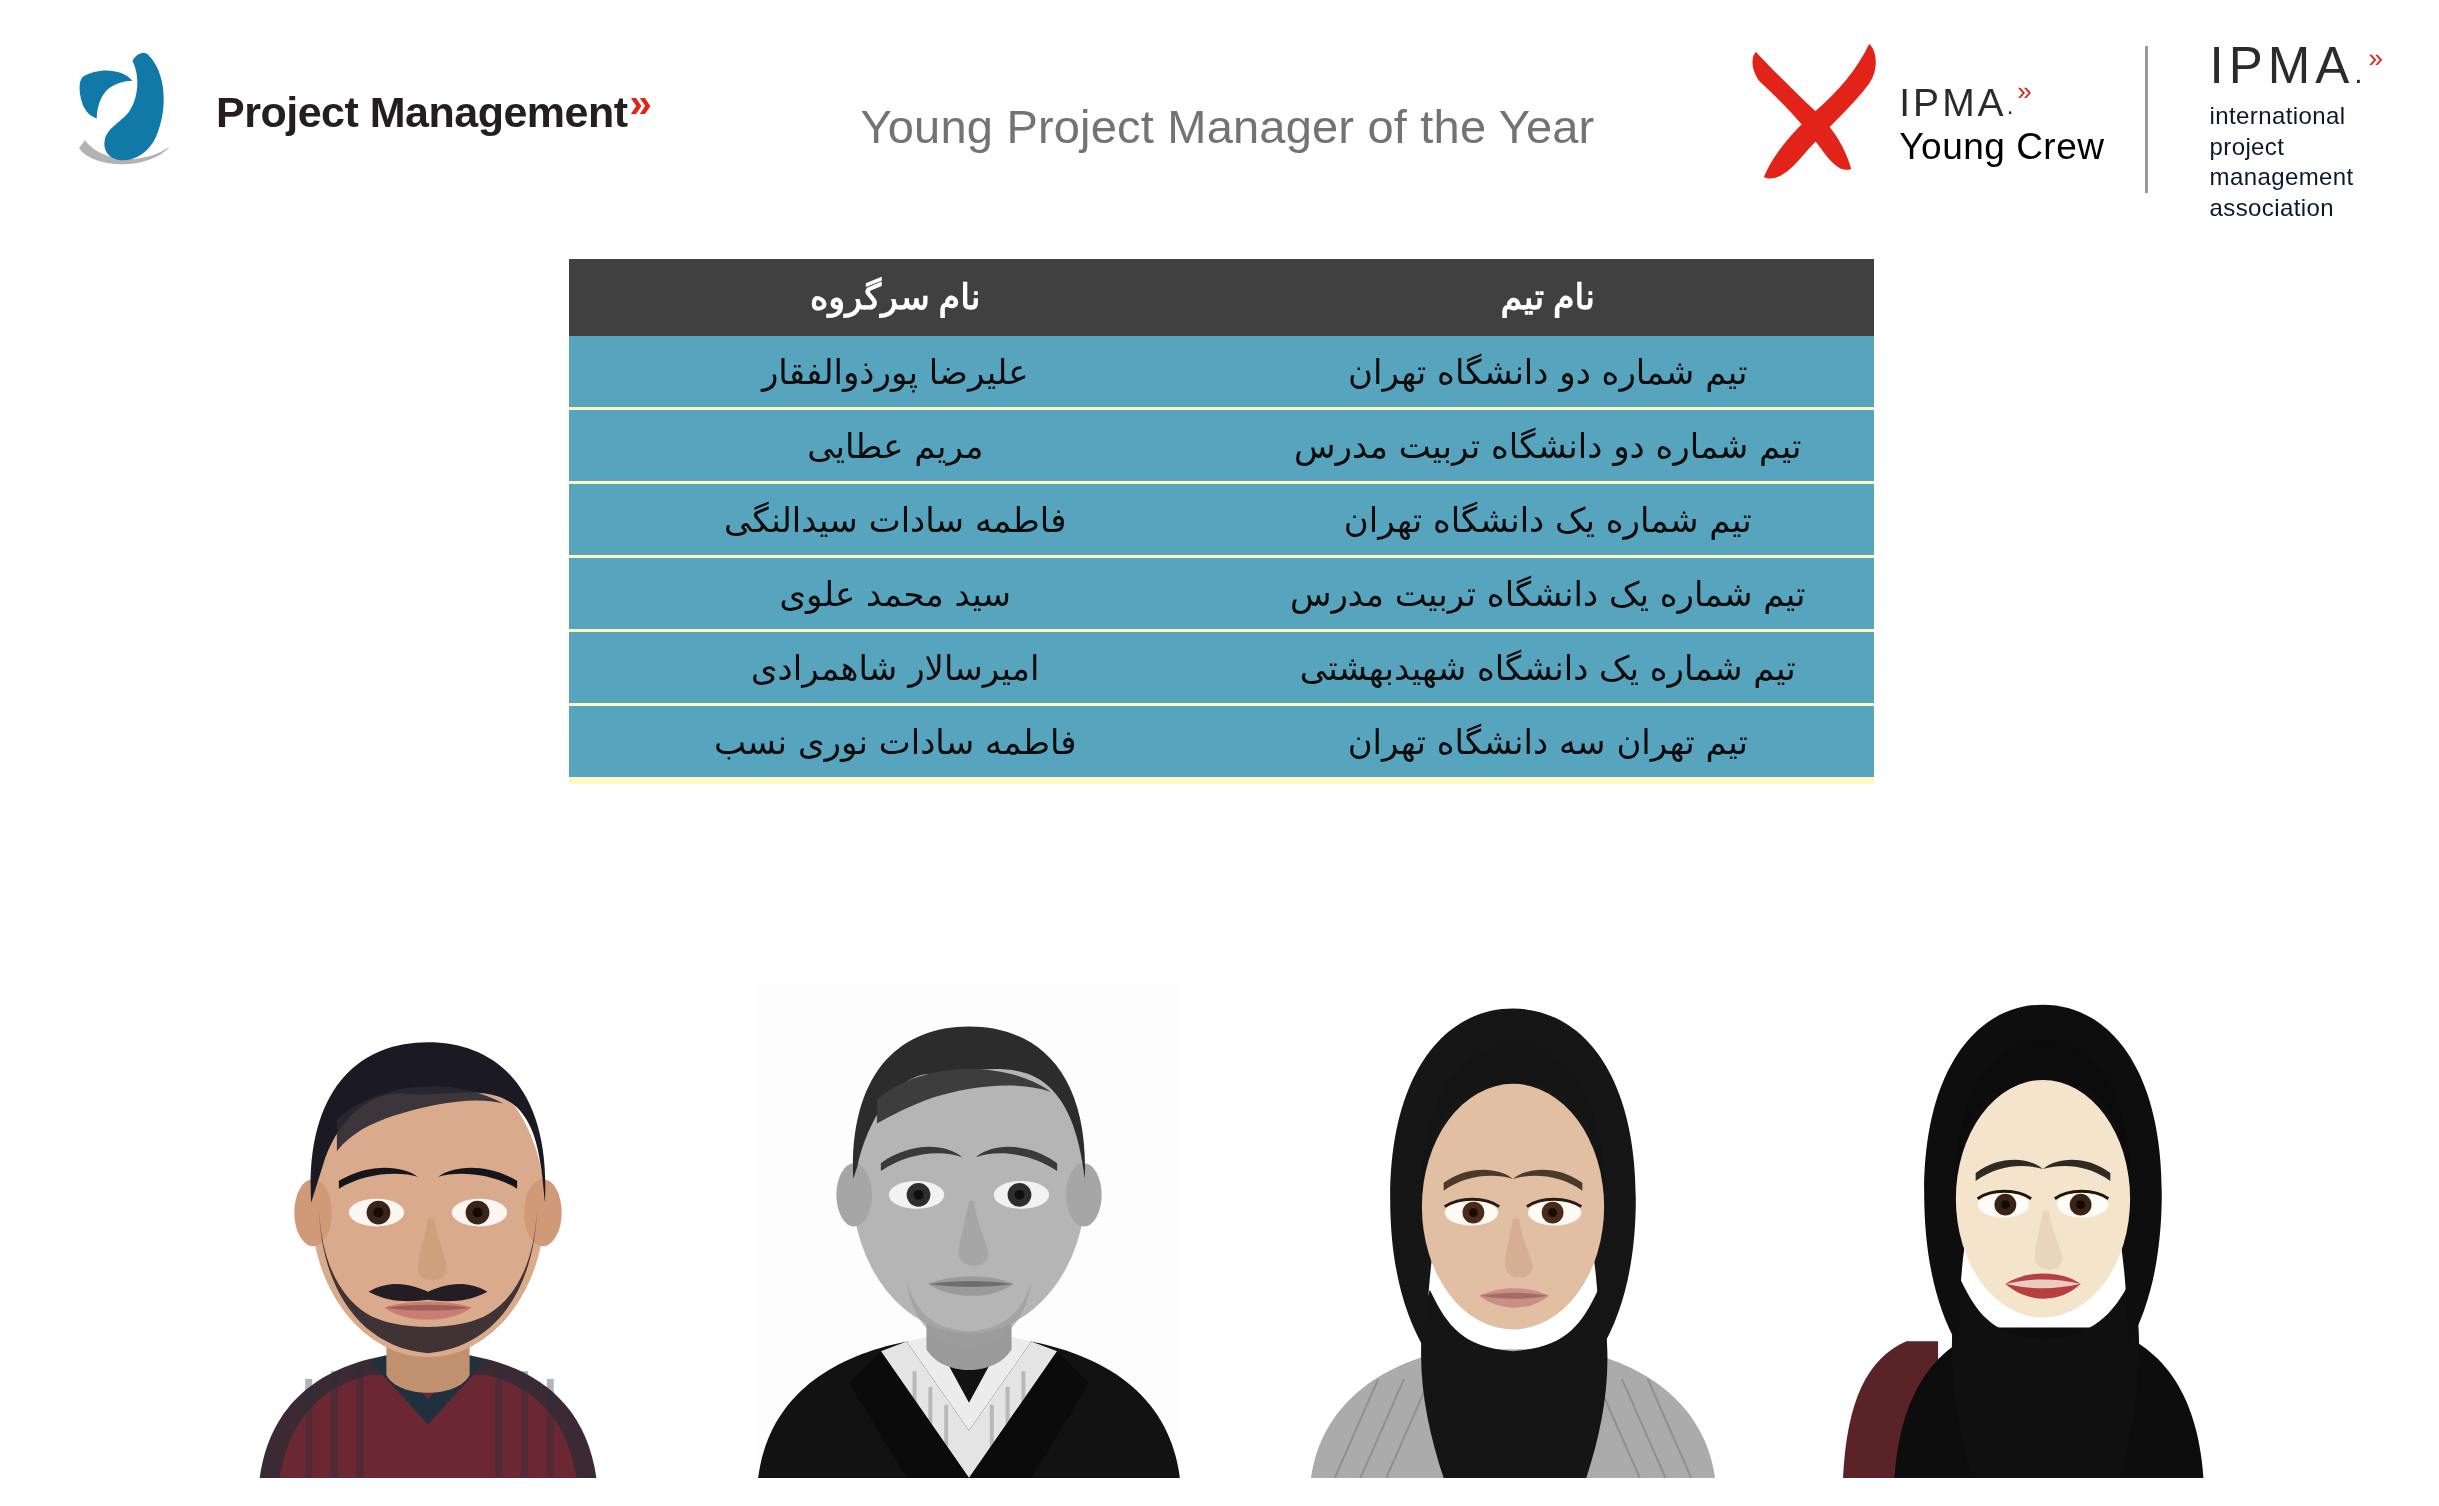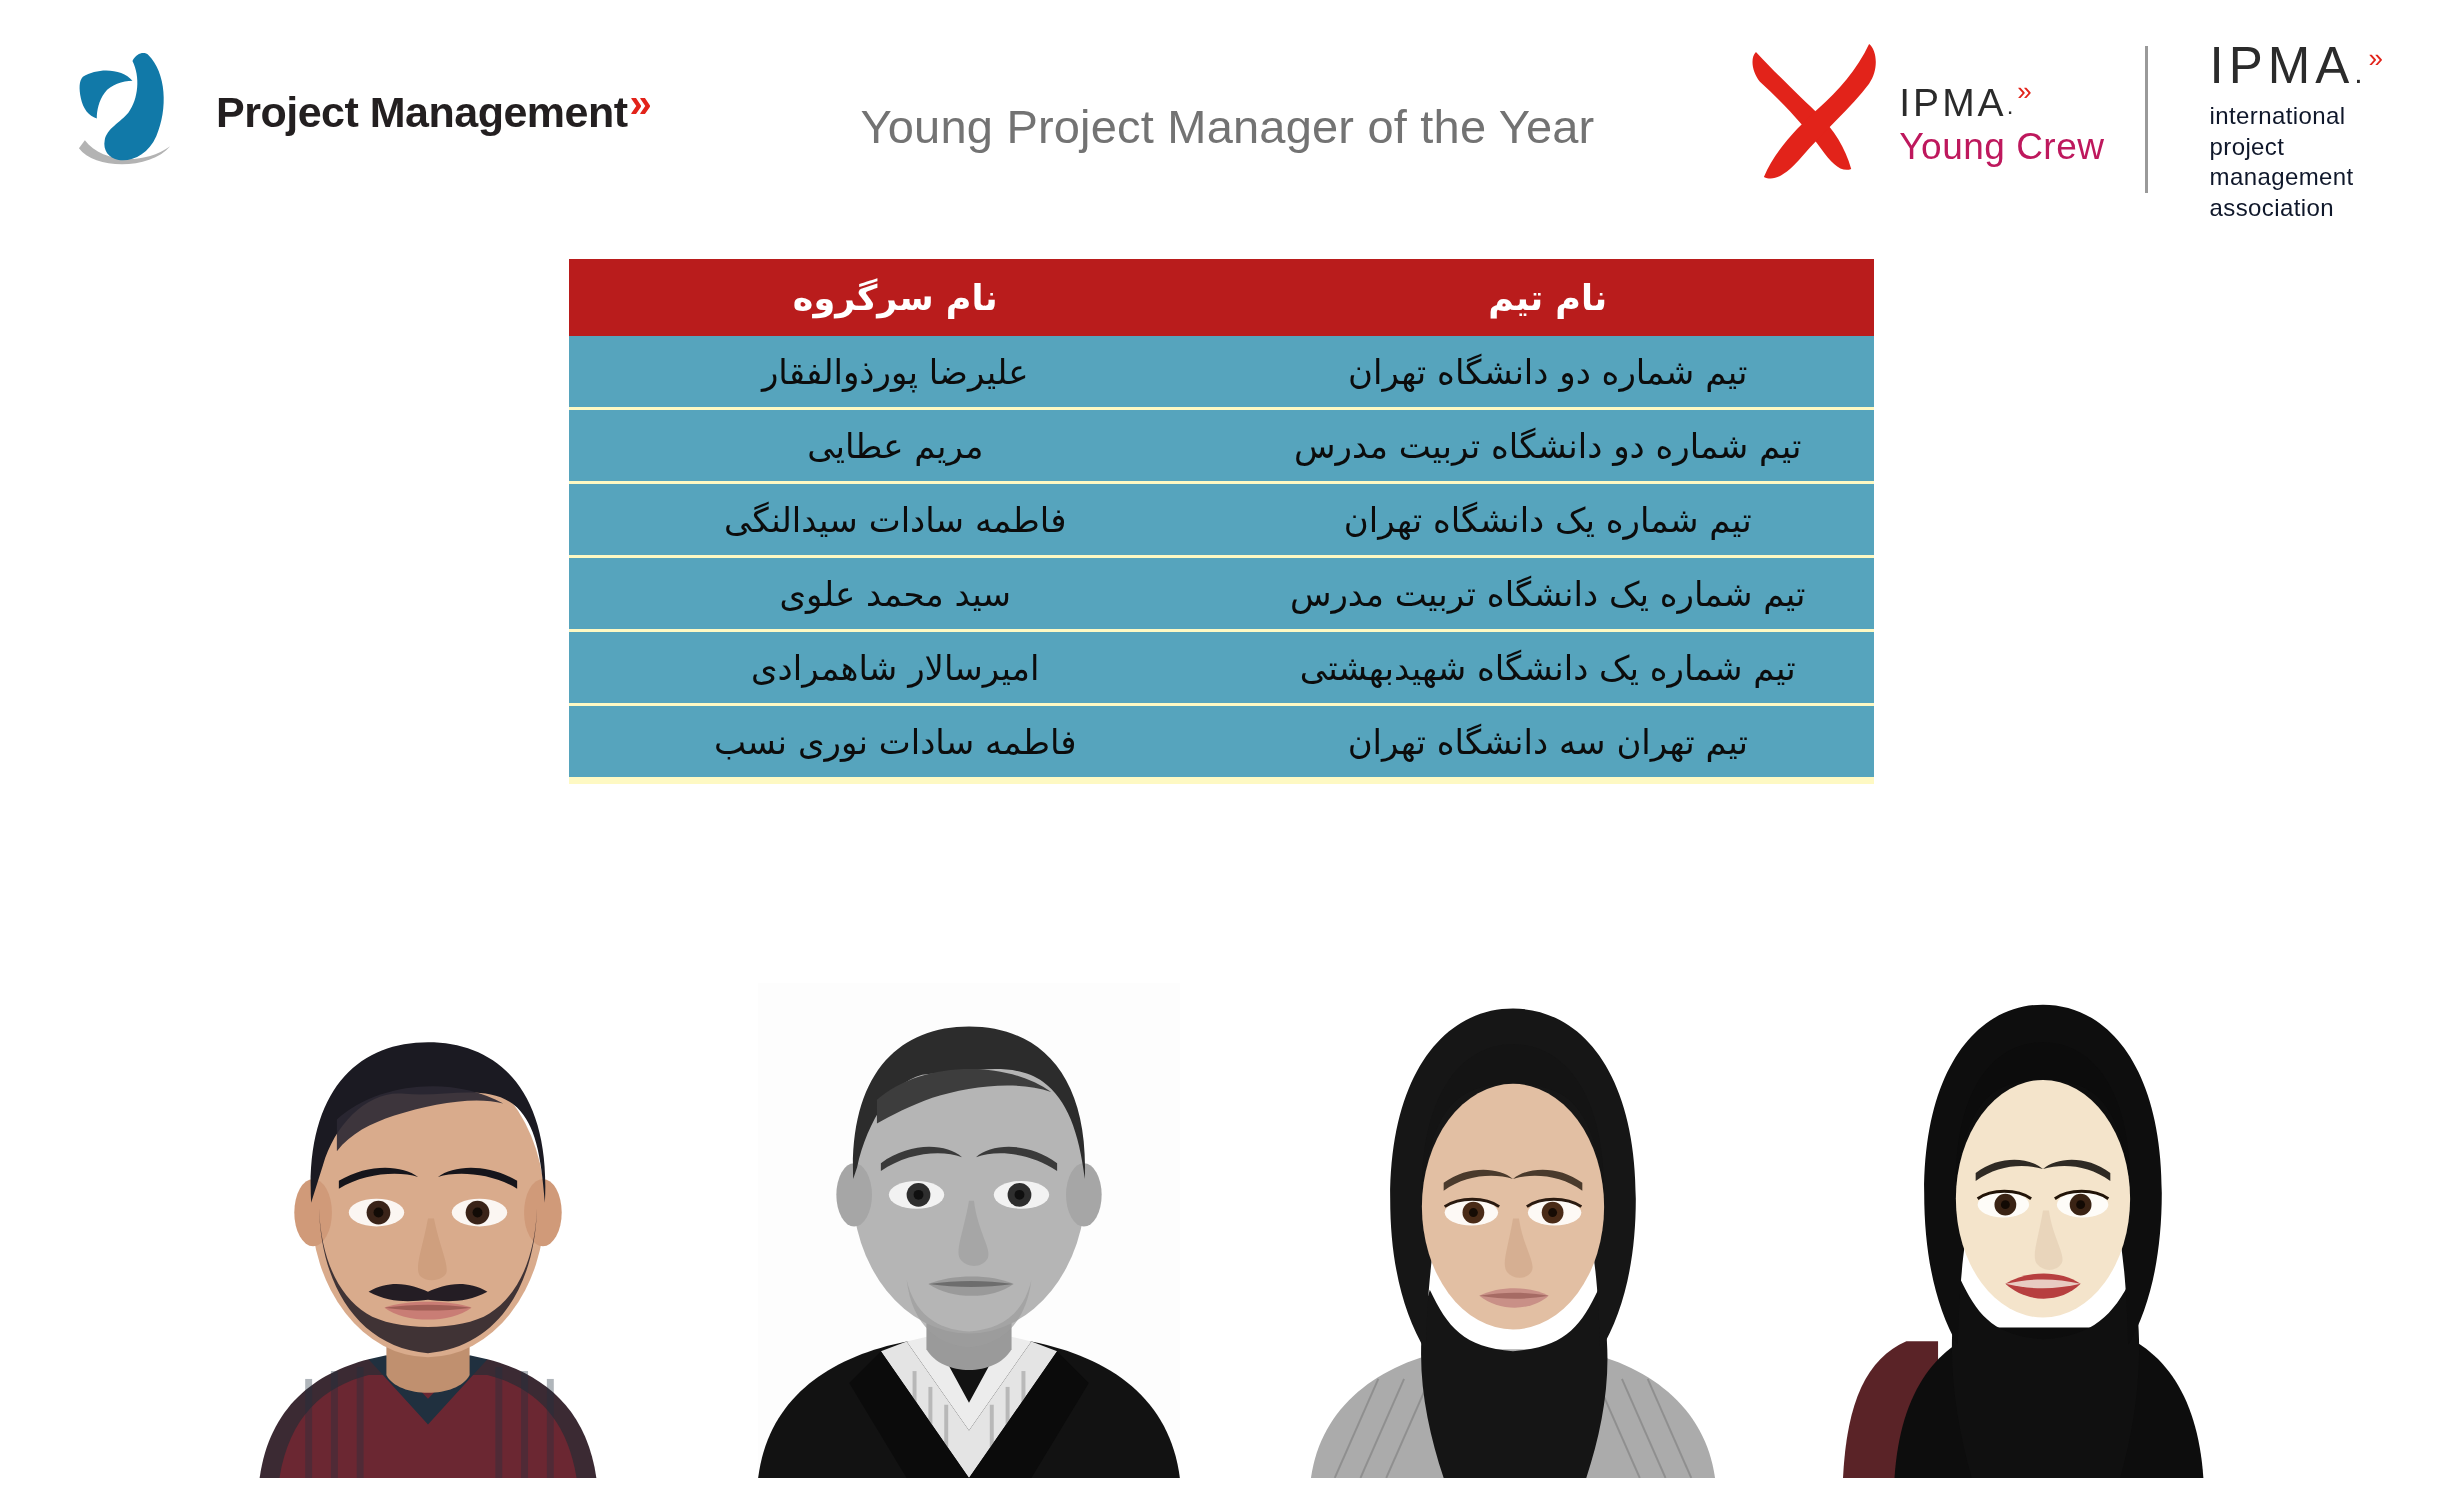--- a/index.html
+++ b/index.html
@@ -54,21 +54,21 @@
   .yc-logo{display:flex;align-items:center;gap:18px;}
   .yc-mark{width:131px;height:149px;position:relative;}
   .yc-text{display:flex;flex-direction:column;line-height:1.05;margin-top:24px;}
   .yc-ipma{
     font-size:39px;color:#2b2b2b;letter-spacing:3px;white-space:nowrap;position:relative;
   }
   .yc-ipma .reg{font-size:24px;position:relative;top:-2px;}
   .yc-chev{
     color:#e2231a;font-size:26px;position:relative;top:-16px;left:1px;letter-spacing:0;
   }
-  .yc-sub{font-size:37px;color:#be185d;letter-spacing:0.5px;white-space:nowrap;margin-top:4px;}
+  .yc-sub{font-size:37px;color:#000000;letter-spacing:0.5px;white-space:nowrap;margin-top:4px;}
 
   .ipma-div{width:3px;height:147px;background:#9a9a9a;margin-top:8px;}
 
   .ipma-logo{display:flex;flex-direction:column;margin-left:22px;margin-top:2px;}
   .ipma-word{
     font-size:51px;color:#2b2b2b;letter-spacing:5px;line-height:1;white-space:nowrap;
   }
   .ipma-word .reg{font-size:30px;}
   .ipma-sub{
     font-size:24px;color:#0f172a;line-height:1.28;margin-top:10px;letter-spacing:0.4px;
@@ -82,23 +82,24 @@
     direction:rtl;
   }
   .team-table th,.team-table td{
     border:0;
     padding:0;
     height:71px;
     vertical-align:middle;
     font-family:"DejaVu Sans","Liberation Sans", sans-serif;
   }
   .team-table thead th{
-    background:#b91c1c;color:#ffffff;
+    background:#404040;color:#ffffff;
     font-size:35px;font-weight:bold;
     height:77px;
+    font-family:Liberation Serif, serif;
   }
   .team-table tbody tr{background:#56a4bd;}
   .team-table tbody td{
     color:#0c0c0c;font-size:34px;font-weight:normal;
     border-bottom:3px solid #fef9c3;
   }
   .col-team{width:652px;text-align:center;}
   .col-leader{width:652px;text-align:center;}
   .team-table tbody tr:last-child td{border-bottom:7px solid #fef9c3;}
 

